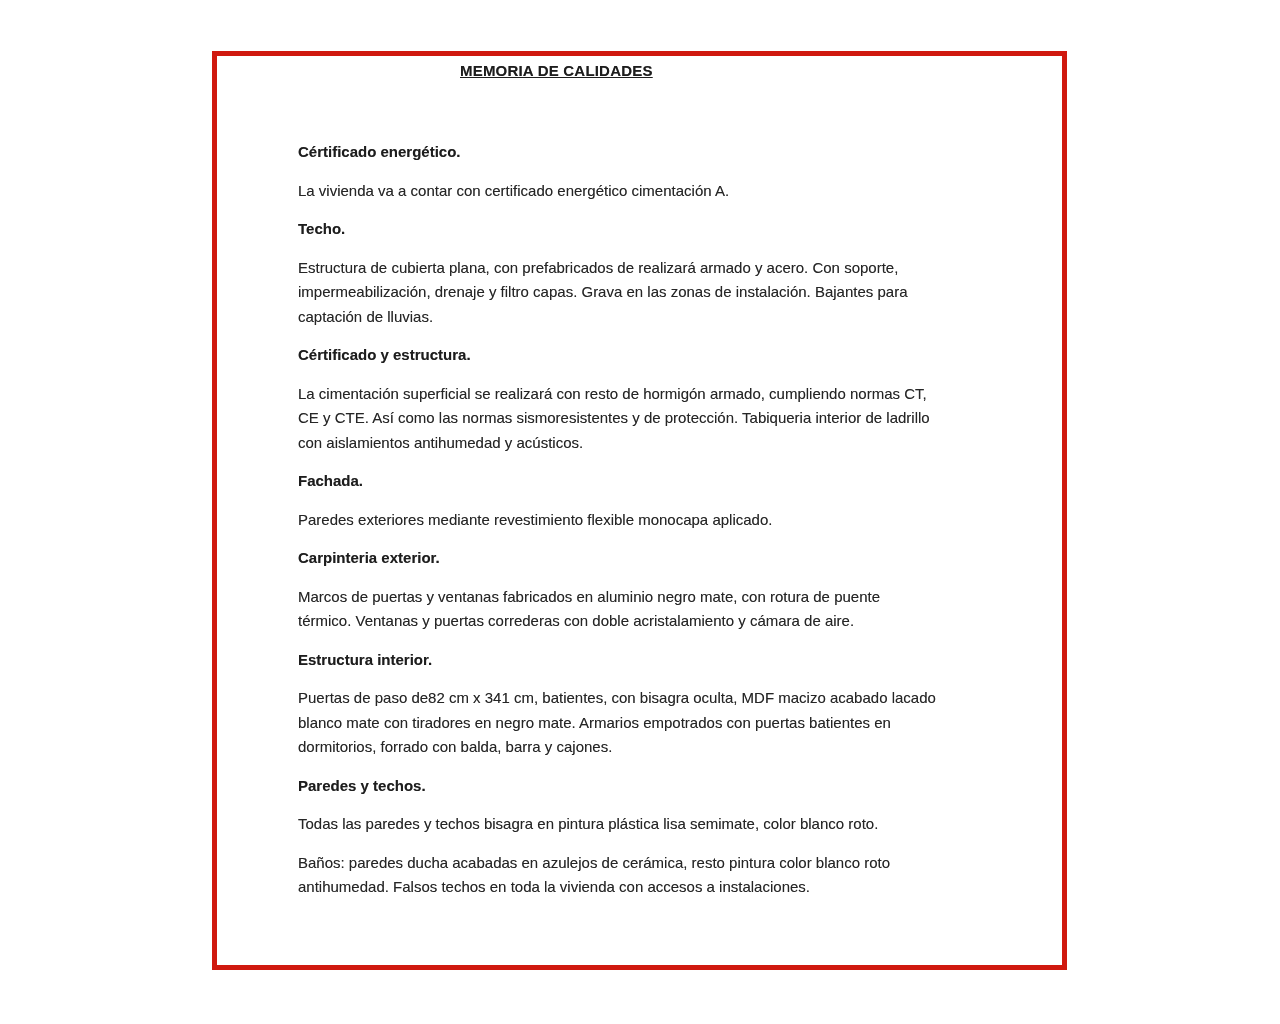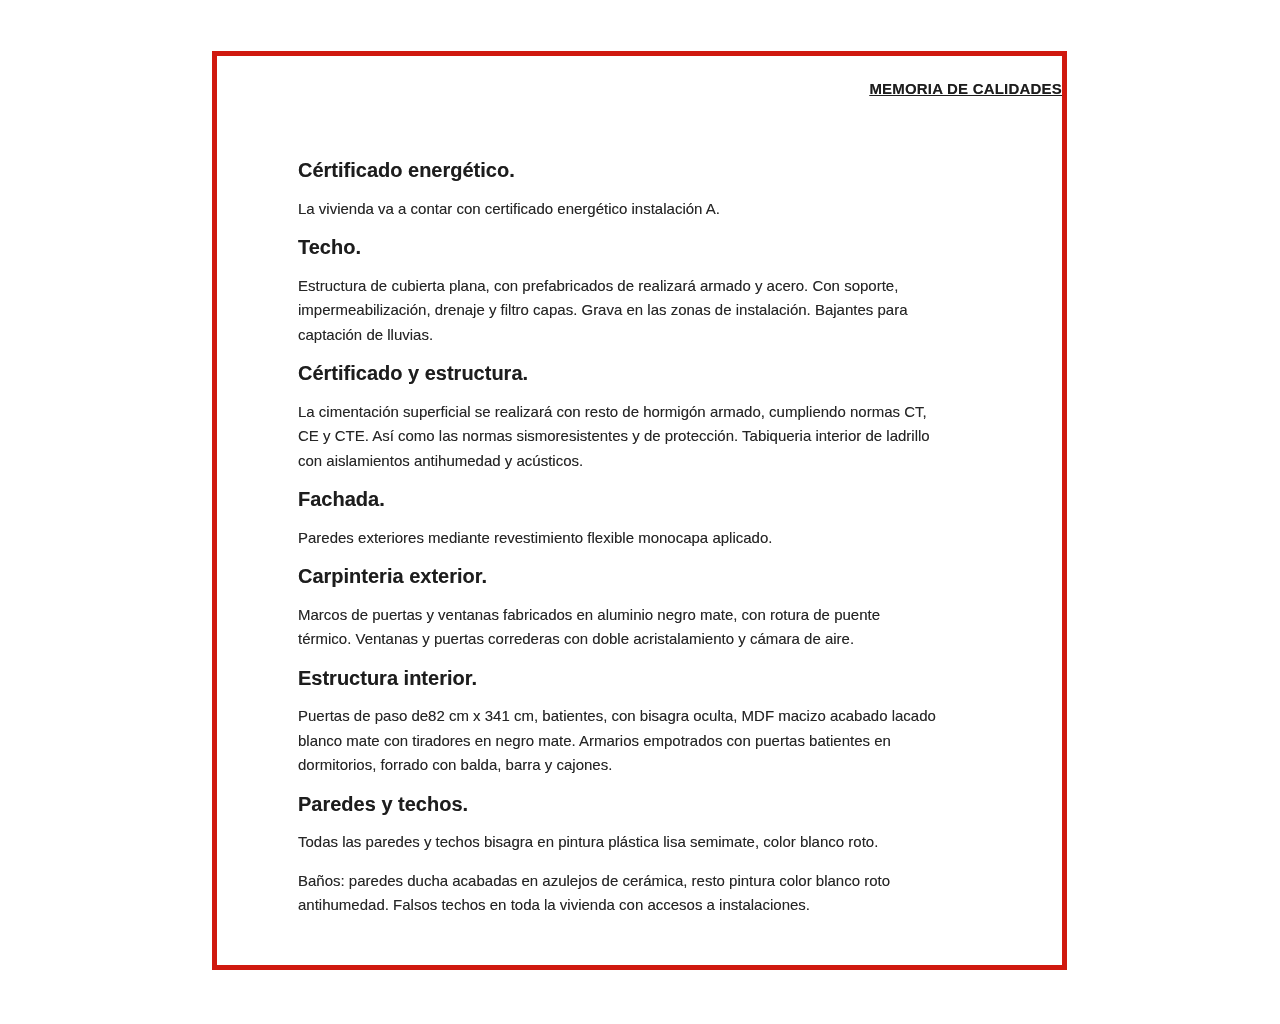--- a/index.html
+++ b/index.html
@@ -22,23 +22,22 @@
     position: absolute;
     left: 212px;
     top: 51px;
     width: 845px;
     height: 909px;
     border: 5px solid #d0190f;
     background: #ffffff;
     box-sizing: content-box;
   }
   .title-row {
-    margin-top: 24px;
+    margin-top: 6px;
     margin-left: 243px;
-    text-align: right;
   }
   .doc-title {
     display: inline-block;
     font-size: 15px;
     font-weight: bold;
     line-height: 18px;
     letter-spacing: 0.2px;
     text-decoration: underline;
     color: #1d1d1d;
     text-shadow: 0 0 0.4px rgba(0,0,0,0.45);
@@ -46,21 +45,21 @@
   .content {
     margin-top: 60px;
     margin-left: 81px;
     width: 745px;
   }
   .content section {
     margin: 0;
     padding: 0;
   }
   .content h2 {
-    font-size: 20px;
+    font-size: 15px;
     font-weight: bold;
     line-height: 24.5px;
     margin: 0 0 14px 0;
     color: #1d1d1d;
     text-shadow: 0 0 0.4px rgba(0,0,0,0.4);
   }
   .content p {
     font-size: 15px;
     font-weight: normal;
     line-height: 24.5px;
@@ -77,21 +76,21 @@
   <div class="page" style="border-color: rgb(208, 25, 15);">
 
     <div class="title-row">
       <span class="doc-title">MEMORIA DE CALIDADES</span>
     </div>
 
     <div class="content">
 
       <section>
         <h2>Cértificado energético.</h2>
-        <p>La vivienda va a contar con certificado energético instalación A.</p>
+        <p>La vivienda va a contar con certificado energético cimentación A.</p>
       </section>
 
       <section>
         <h2>Techo.</h2>
         <p>Estructura de cubierta plana, con prefabricados de realizará armado y acero. Con soporte,
 impermeabilización, drenaje y filtro capas. Grava en las zonas de instalación. Bajantes para
 captación de lluvias.</p>
       </section>
 
       <section>

